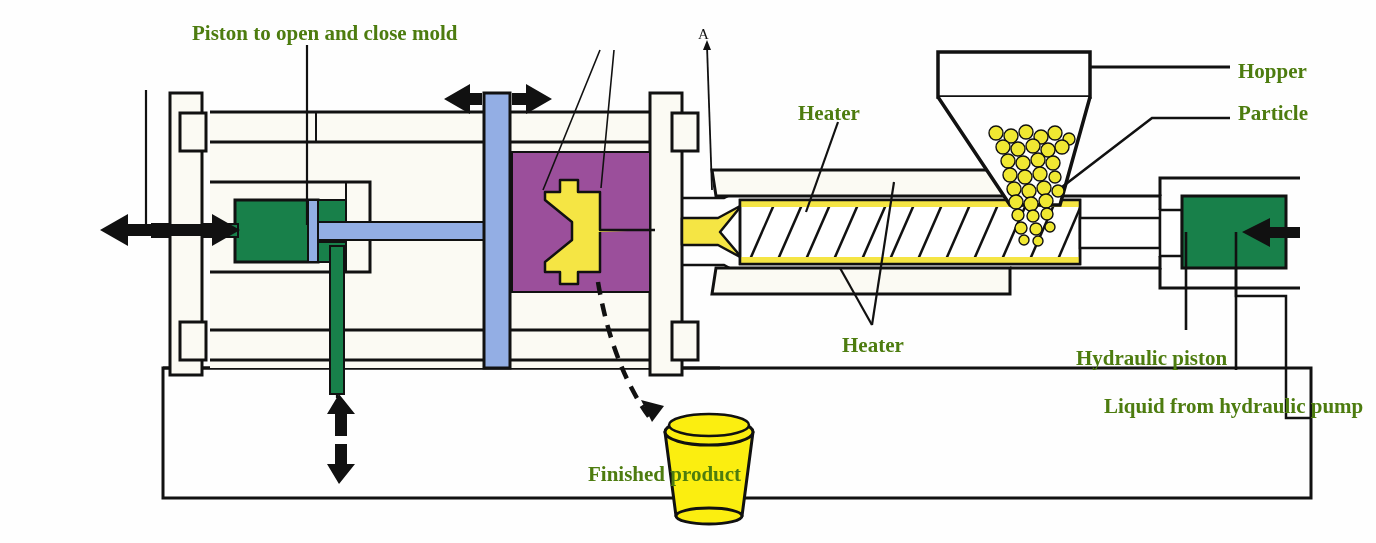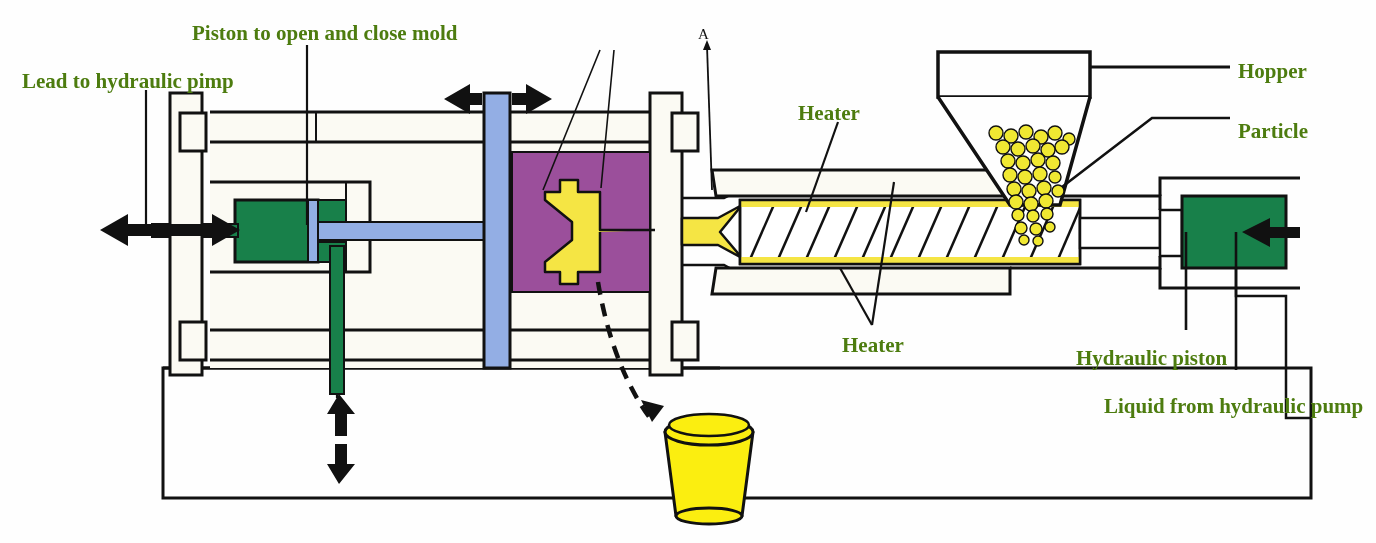--- a/index.html
+++ b/index.html
@@ -238,23 +238,23 @@
 
     <path d="M1186,330 L1186,232" stroke-width="2.6"></path>
 
     <path d="M1236,370 L1236,232" stroke-width="2.6"></path>
 
     <path d="M337,394 L337,398" stroke-width="2.2"></path>
   </g>
 
 </svg>
 
-<div class="lbl" style="left:22px;top:70px;">Lead to hydraulic pimp</div>
 <div class="lbl" style="left:192px;top:22px;">Piston to open and close mold</div>
 <div class="lbl aMark" style="left:698px;top:27px;">A</div>
 <div class="lbl" style="left:798px;top:102px;">Heater</div>
 <div class="lbl" style="left:1238px;top:36px;margin-top:24px;">Hopper</div>
-<div class="lbl" style="left:1238px;top:120px;text-align:center;">Particle</div>
+<div class="lbl" style="left:1238px;top:102px;text-align:center;">Particle</div>
 <div class="lbl" style="left:842px;top:334px;">Heater</div>
 <div class="lbl" style="left:1076px;top:347px;">Hydraulic piston</div>
 <div class="lbl" style="left:1104px;top:387px;margin-top:8px;">Liquid from hydraulic pump</div>
+<div class="lbl" style="left:588px;top:463px;">Finished product</div>
 
 </div>
 
 </body></html>

